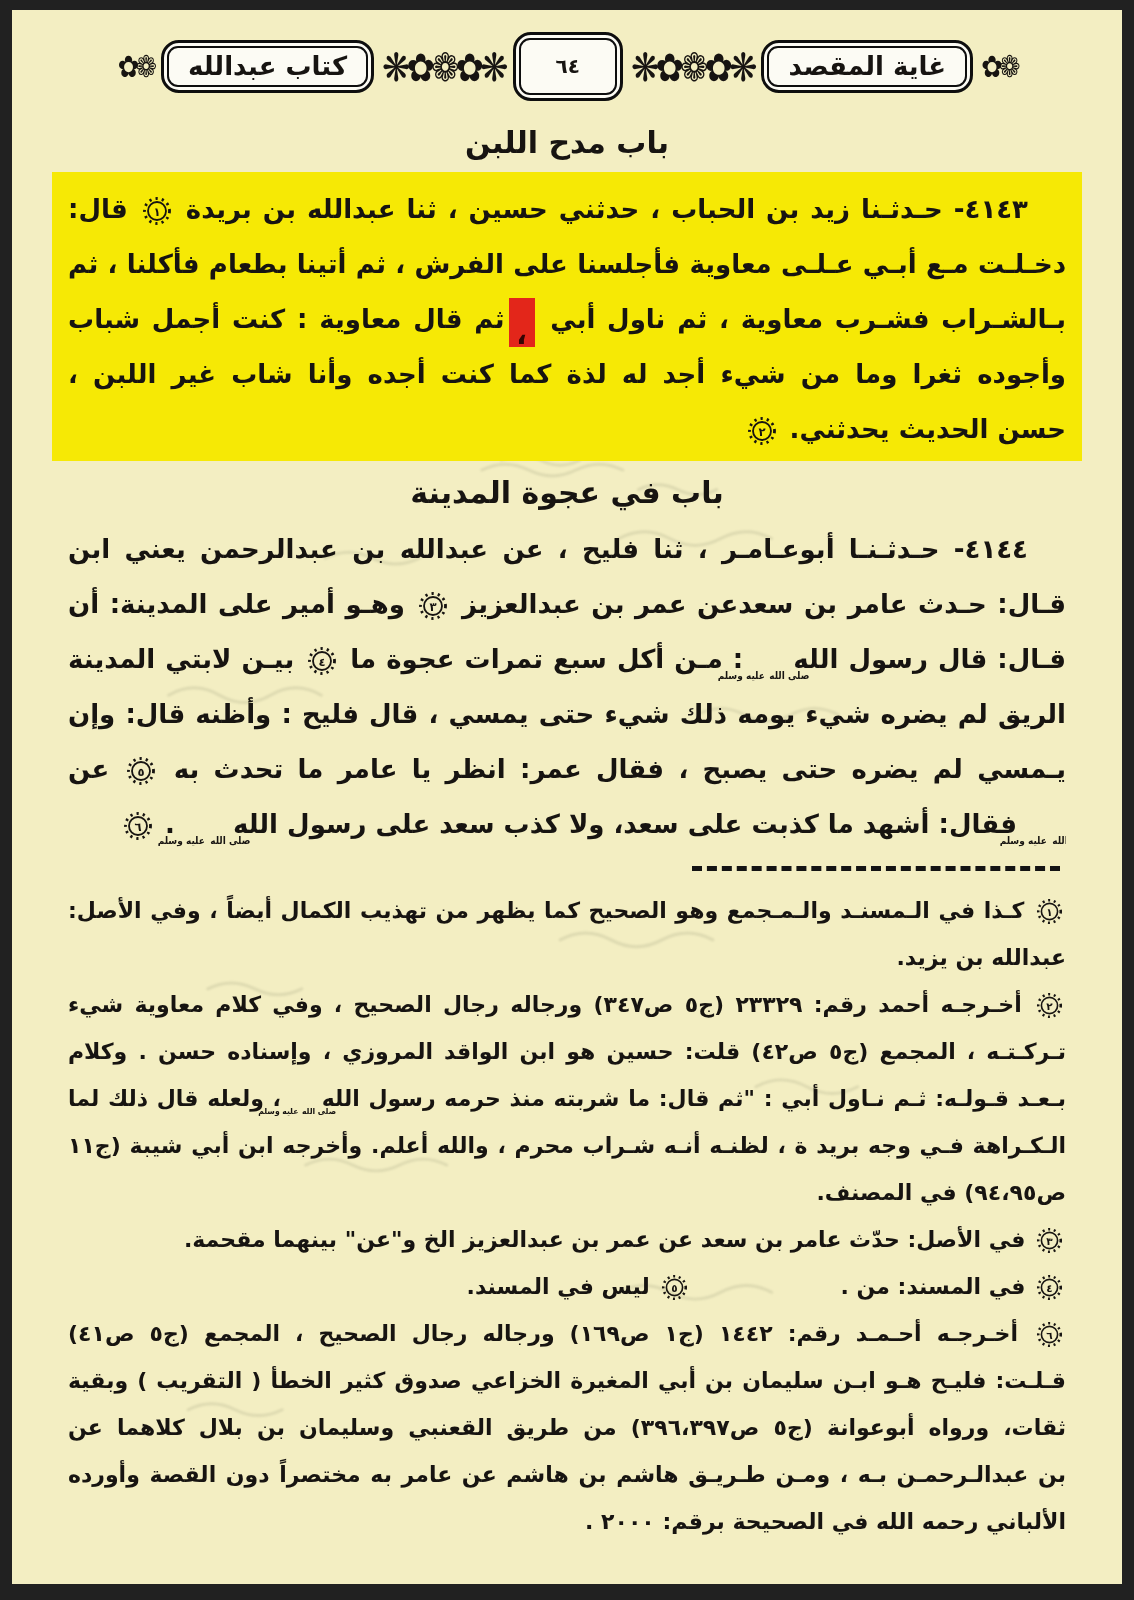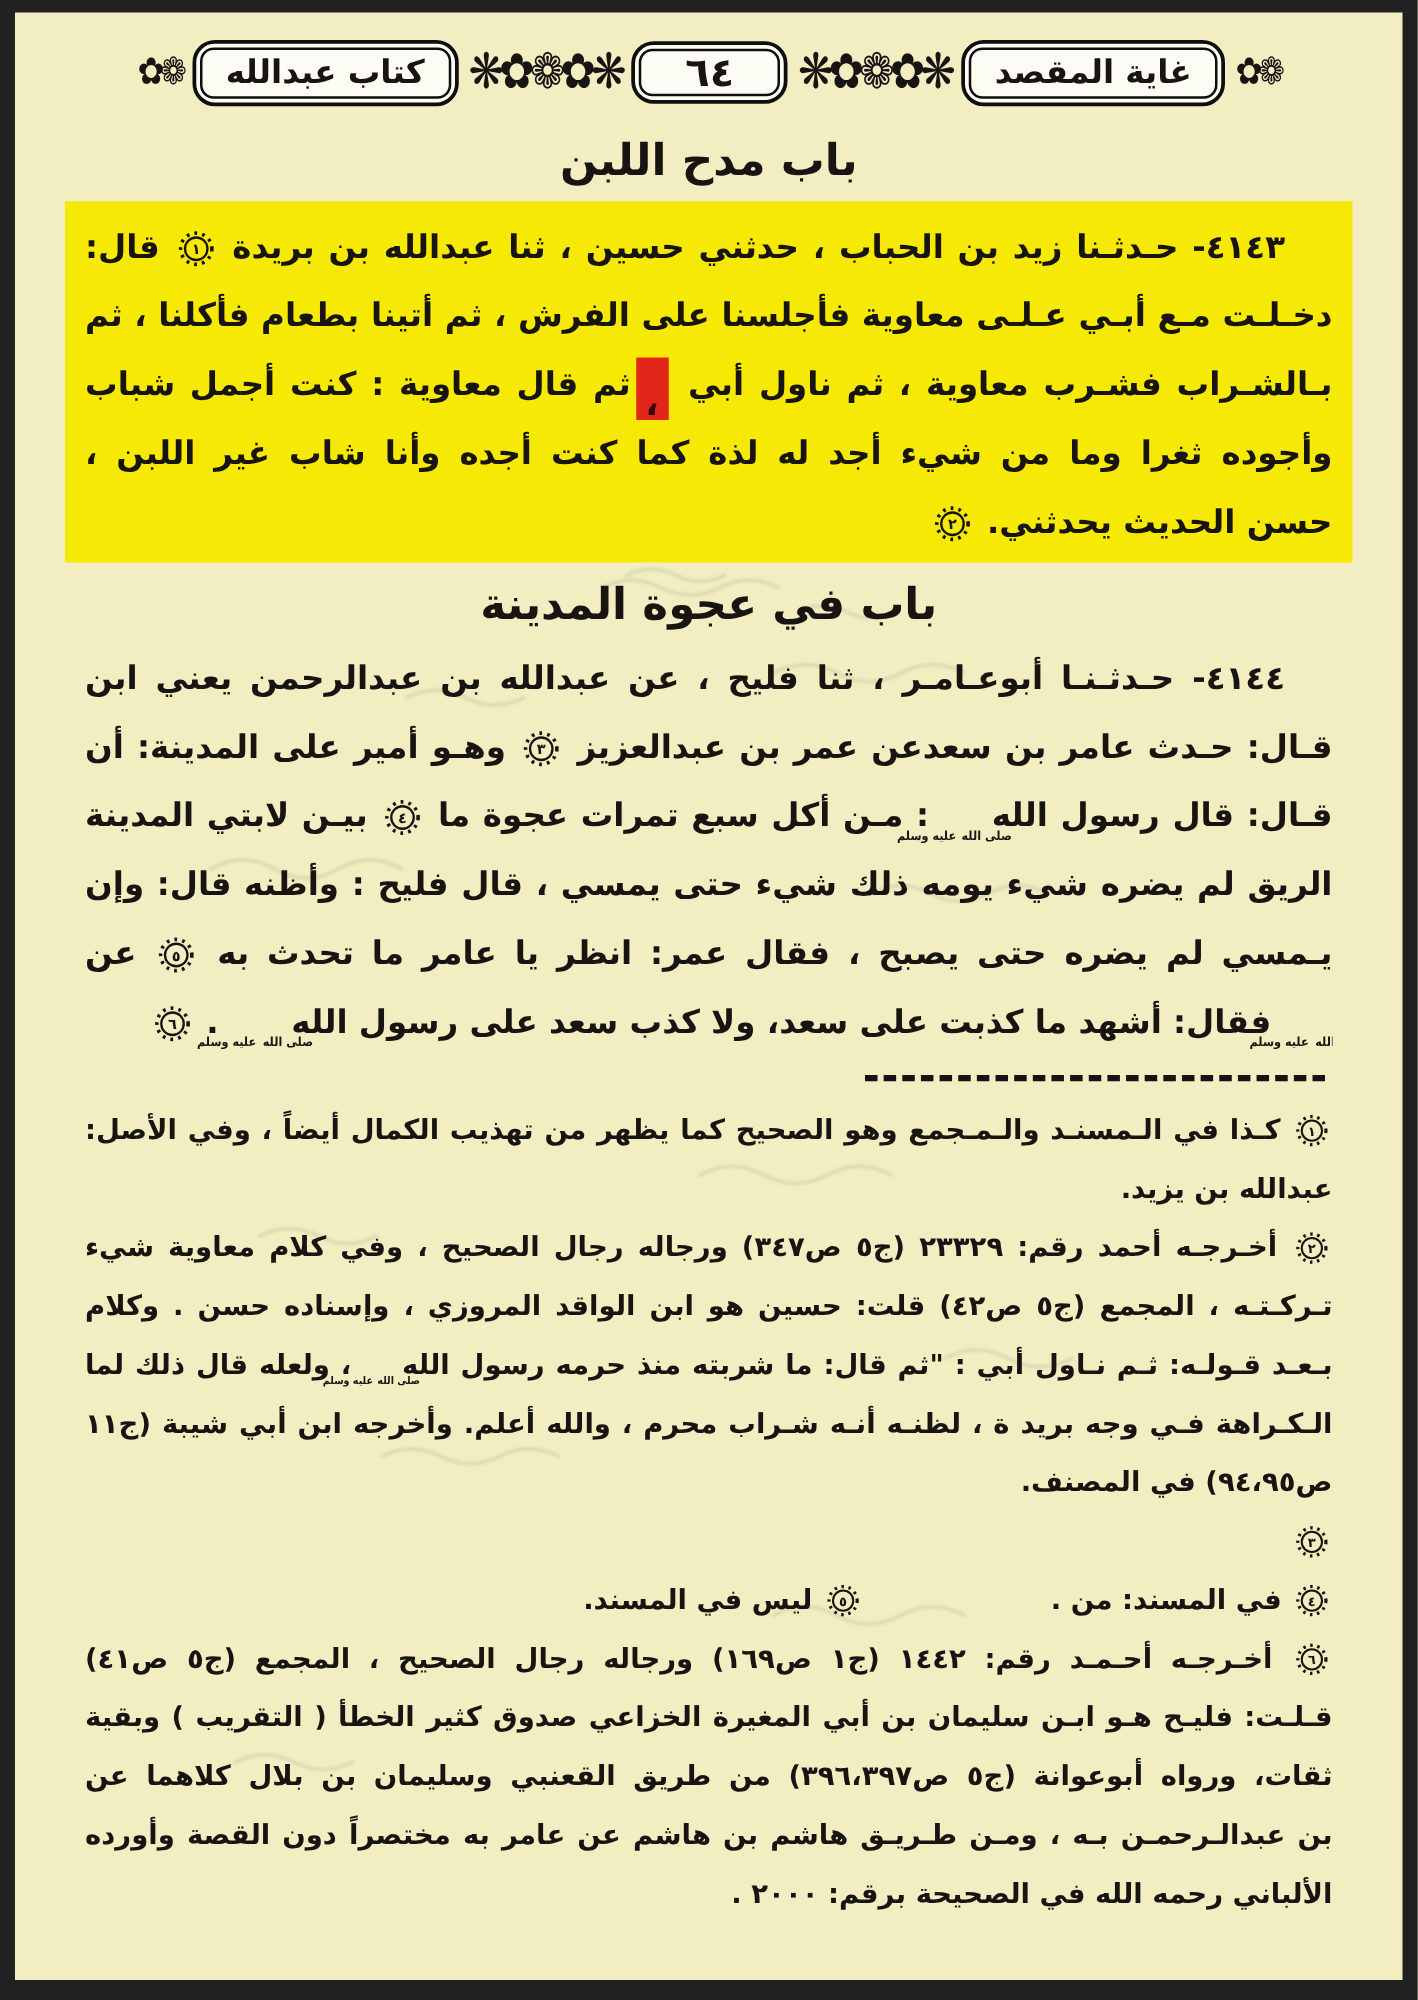--- a/index.html
+++ b/index.html
@@ -30,28 +30,28 @@
   }
   .orn{font-size:34px;letter-spacing:-4px;line-height:1;color:var(--ink);transform:scaleY(1.15);white-space:nowrap}
   .orn.small{font-size:26px}
   .cart{
     position:relative;background:#fcfbf4;border:3px solid #0e0e0e;border-radius:18px;
     padding:7px 24px;font-size:26px;font-weight:bold;line-height:1.25;white-space:nowrap;
   }
   .cart::after{
     content:"";position:absolute;inset:3px;border:2px solid #0e0e0e;border-radius:11px;pointer-events:none;
   }
-  .cart.num{padding:2px 40px;font-size:32px}
+  .cart.num{padding:19px 40px;font-size:20px}
 
   
   .content{
     position:relative;z-index:1;direction:rtl;padding:4px 56px 0;
     font-weight:bold;color:var(--ink);
   }
-  .title{font-size:35px;font-weight:bold;text-align:center;margin:14px 0 12px;letter-spacing:0}
+  .title{font-size:30px;font-weight:bold;text-align:center;margin:14px 0 12px;letter-spacing:0}
   .para{font-size:26px}
   .para .line{height:55px;line-height:55px;overflow:hidden;text-align:right}
   .para .line.j{text-align:justify;text-align-last:justify}
   .para.hl{background:var(--hl);margin:4px -16px 6px;padding:10px 16px 4px}
   .para.fn{font-size:22px}
   .para.fn .line{height:47px;line-height:47px}
 
   .dashsep{
     border:none;border-top:5px dashed #141414;width:368px;height:0;
     margin:14px 6px 16px auto;
@@ -183,21 +183,21 @@
             <span class="sawl">عليه وسلم</span>
           </span><span class="seg">، ولعله قال ذلك لما رأى من</span></div>
         <div class="line j"><span class="seg">الـكـراهة فـي وجه بريد ة ، لظنـه أنـه شـراب محرم ، والله أعلم. وأخرجه ابن أبي شيبة (ج١١</span></div>
         <div class="line"><span class="seg">ص٩٤،٩٥) في المصنف.</span></div>
       </div>
       <div class="para fn">
         <div class="line"><span class="fnref"><svg viewBox="0 0 36 36" aria-hidden="true">
   <circle cx="18" cy="18" r="15" fill="none" stroke="currentColor" stroke-width="3.4" stroke-dasharray="2.7 4.9"></circle>
   <circle cx="18" cy="18" r="10.8" fill="none" stroke="currentColor" stroke-width="2.2"></circle>
   <text x="18" y="23.4" text-anchor="middle" font-size="14" font-weight="bold" fill="currentColor">٣</text>
-            </svg></span></div>
+            </svg></span><span class="seg"> في الأصل: حدّث عامر بن سعد عن عمر بن عبدالعزيز الخ و"عن" بينهما مقحمة.</span></div>
       </div>
       <div class="fnrow">
         <span class="fnitem"><span class="fnref"><svg viewBox="0 0 36 36" aria-hidden="true">
   <circle cx="18" cy="18" r="15" fill="none" stroke="currentColor" stroke-width="3.4" stroke-dasharray="2.7 4.9"></circle>
   <circle cx="18" cy="18" r="10.8" fill="none" stroke="currentColor" stroke-width="2.2"></circle>
   <text x="18" y="23.4" text-anchor="middle" font-size="14" font-weight="bold" fill="currentColor">٤</text>
             </svg></span><span class="seg"> في المسند: من .</span></span>
         <span class="fnitem"><span class="fnref"><svg viewBox="0 0 36 36" aria-hidden="true">
   <circle cx="18" cy="18" r="15" fill="none" stroke="currentColor" stroke-width="3.4" stroke-dasharray="2.7 4.9"></circle>
   <circle cx="18" cy="18" r="10.8" fill="none" stroke="currentColor" stroke-width="2.2"></circle>

